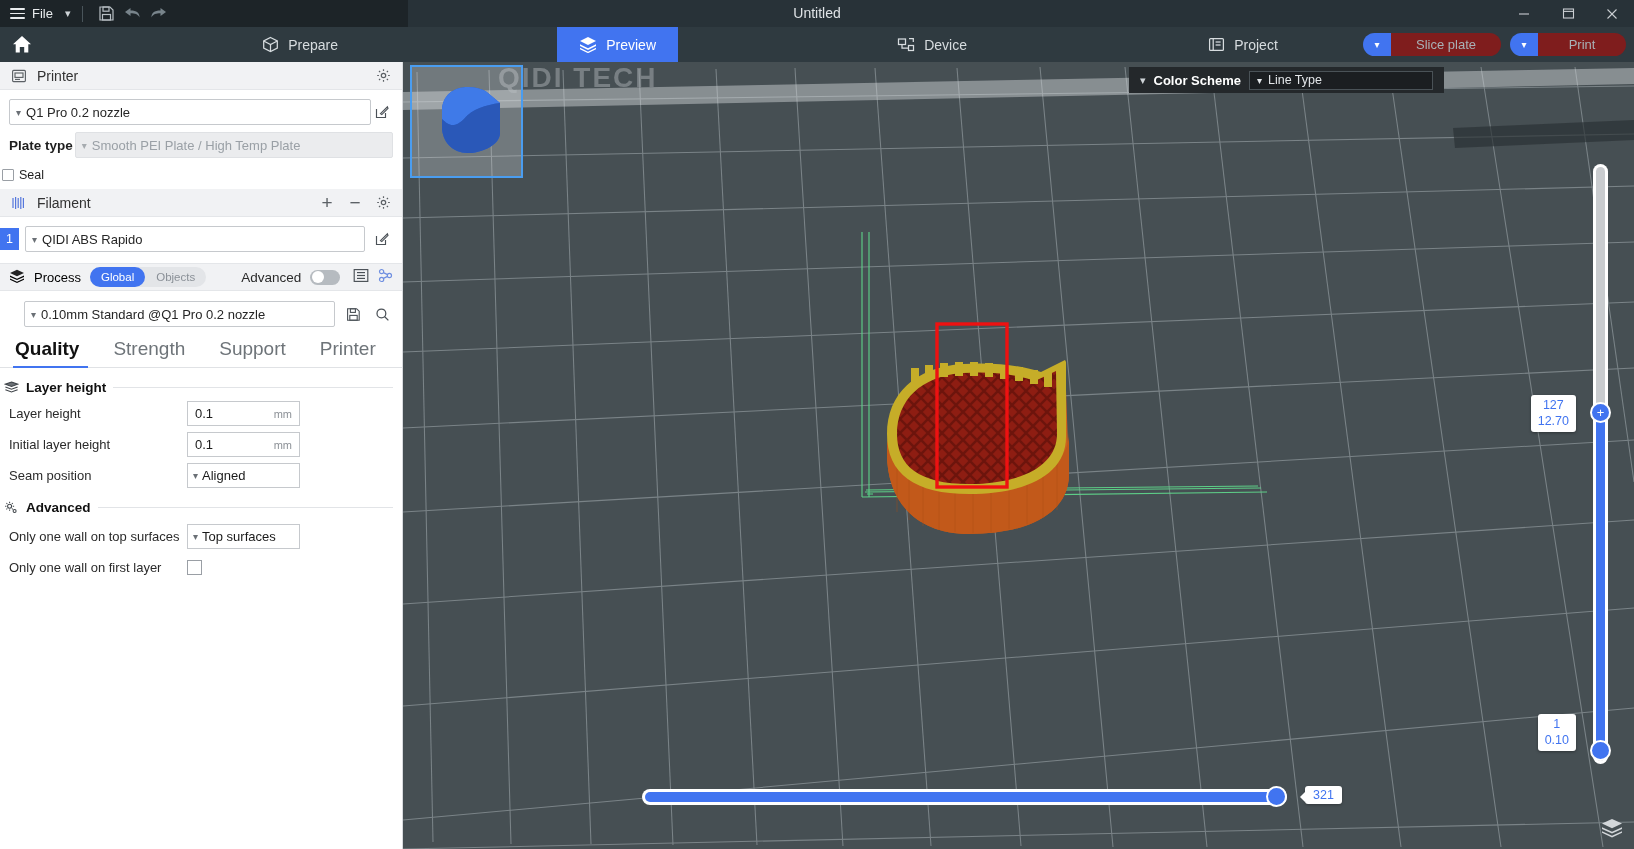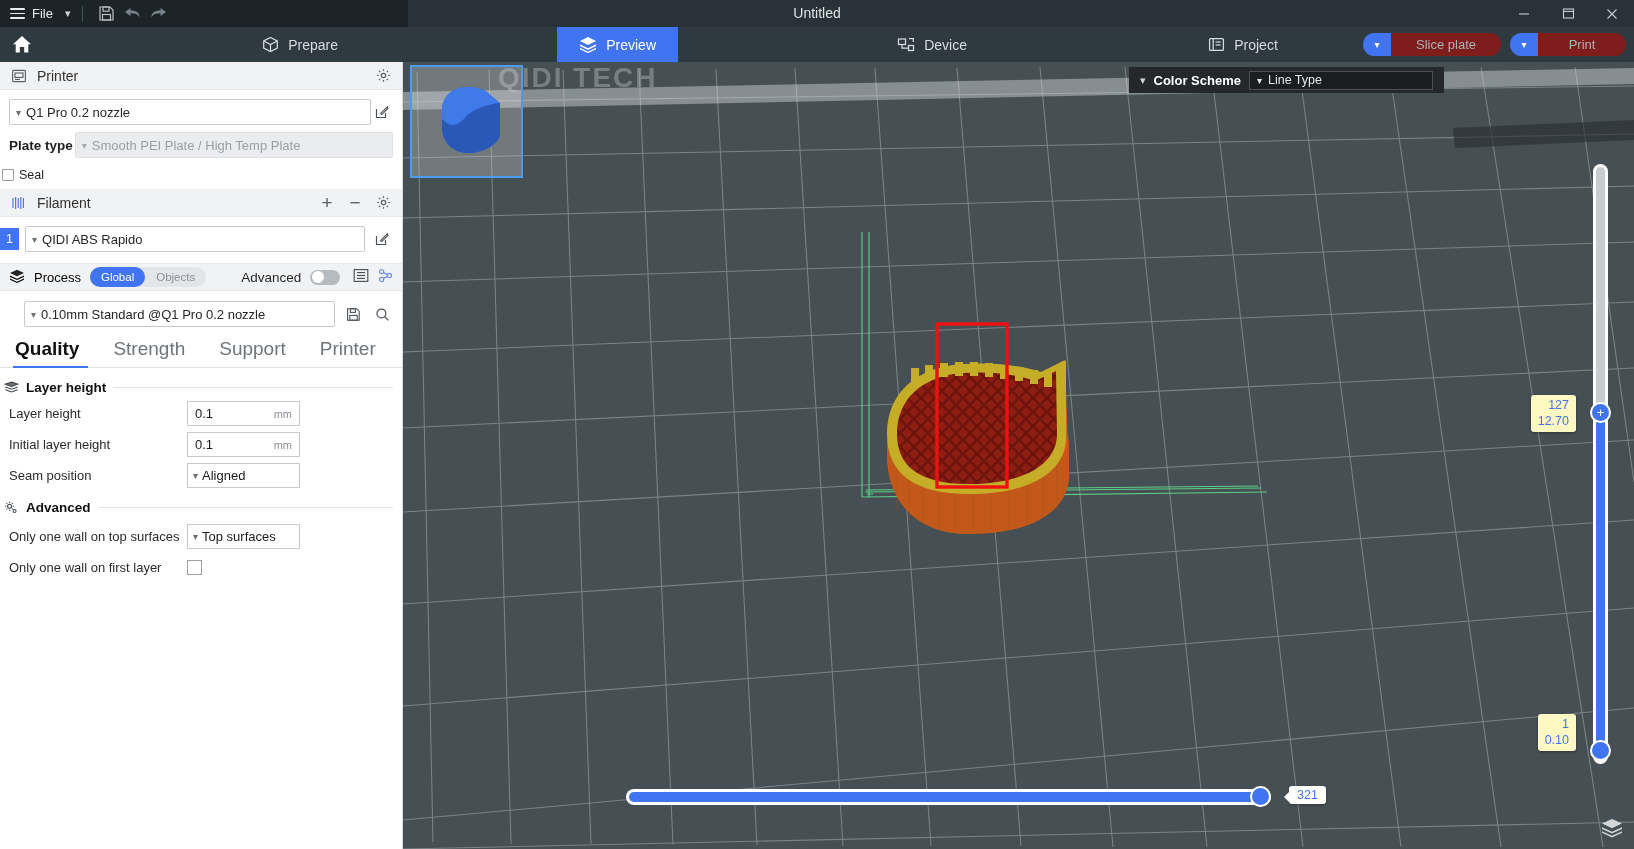--- a/index.html
+++ b/index.html
@@ -205,27 +205,27 @@
   }
   .vsl .fill {
     position:absolute; left:3px; width:9px; background:#4174f0; border-radius:5px;
   }
   .vsl .knob {
     position:absolute; left:-3px; width:21px; height:21px; border-radius:50%;
     background:#4174f0; border:2.5px solid #fff;
     display:flex; align-items:center; justify-content:center; color:#fff; font-size:13px;
   }
   .vtip {
-    position:absolute; background:#fef9c3; color:#4174f0; border-radius:3px;
-    font-size:12.5px; text-align:right; padding:3px 7px; line-height:1.25;
+    position:absolute; background:#ffffff; color:#4174f0; border-radius:3px;
+    font-size:12.5px; text-align:center; padding:3px 7px; line-height:1.25;
     box-shadow:0 1px 3px rgba(0,0,0,.35);
   }
 
   
-  .hsl { position:absolute; left:223px; bottom:44px; width:645px; height:16px; z-index:4; }
+  .hsl { position:absolute; left:239px; bottom:44px; width:645px; height:16px; z-index:4; }
   .hsl .htrack {
     position:absolute; left:0; top:0; width:645px; height:16px;
     background:#fff; border-radius:8px;
   }
   .hsl .hfill {
     position:absolute; left:3px; top:3px; height:10px; background:#4174f0; border-radius:5px;
   }
   .hsl .hknob {
     position:absolute; top:-3px; width:21px; height:21px; border-radius:50%;
     background:#4174f0; border:2.5px solid #fff;

